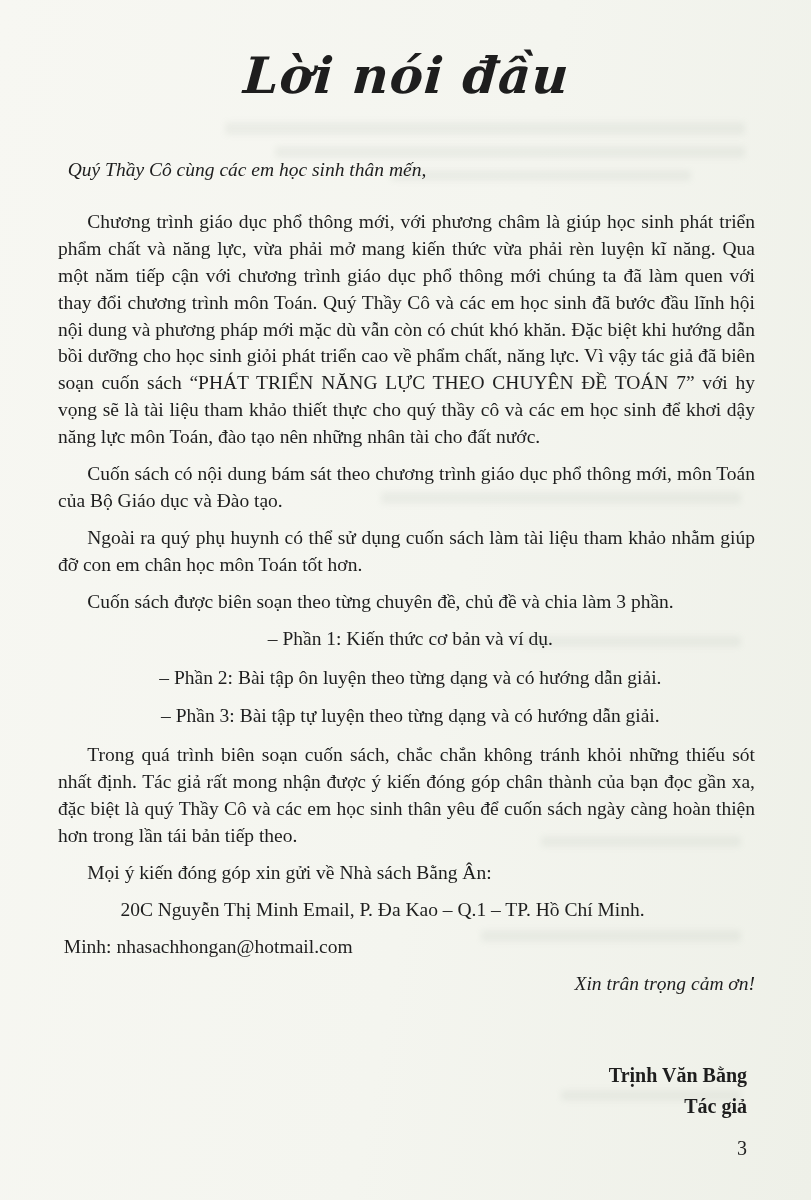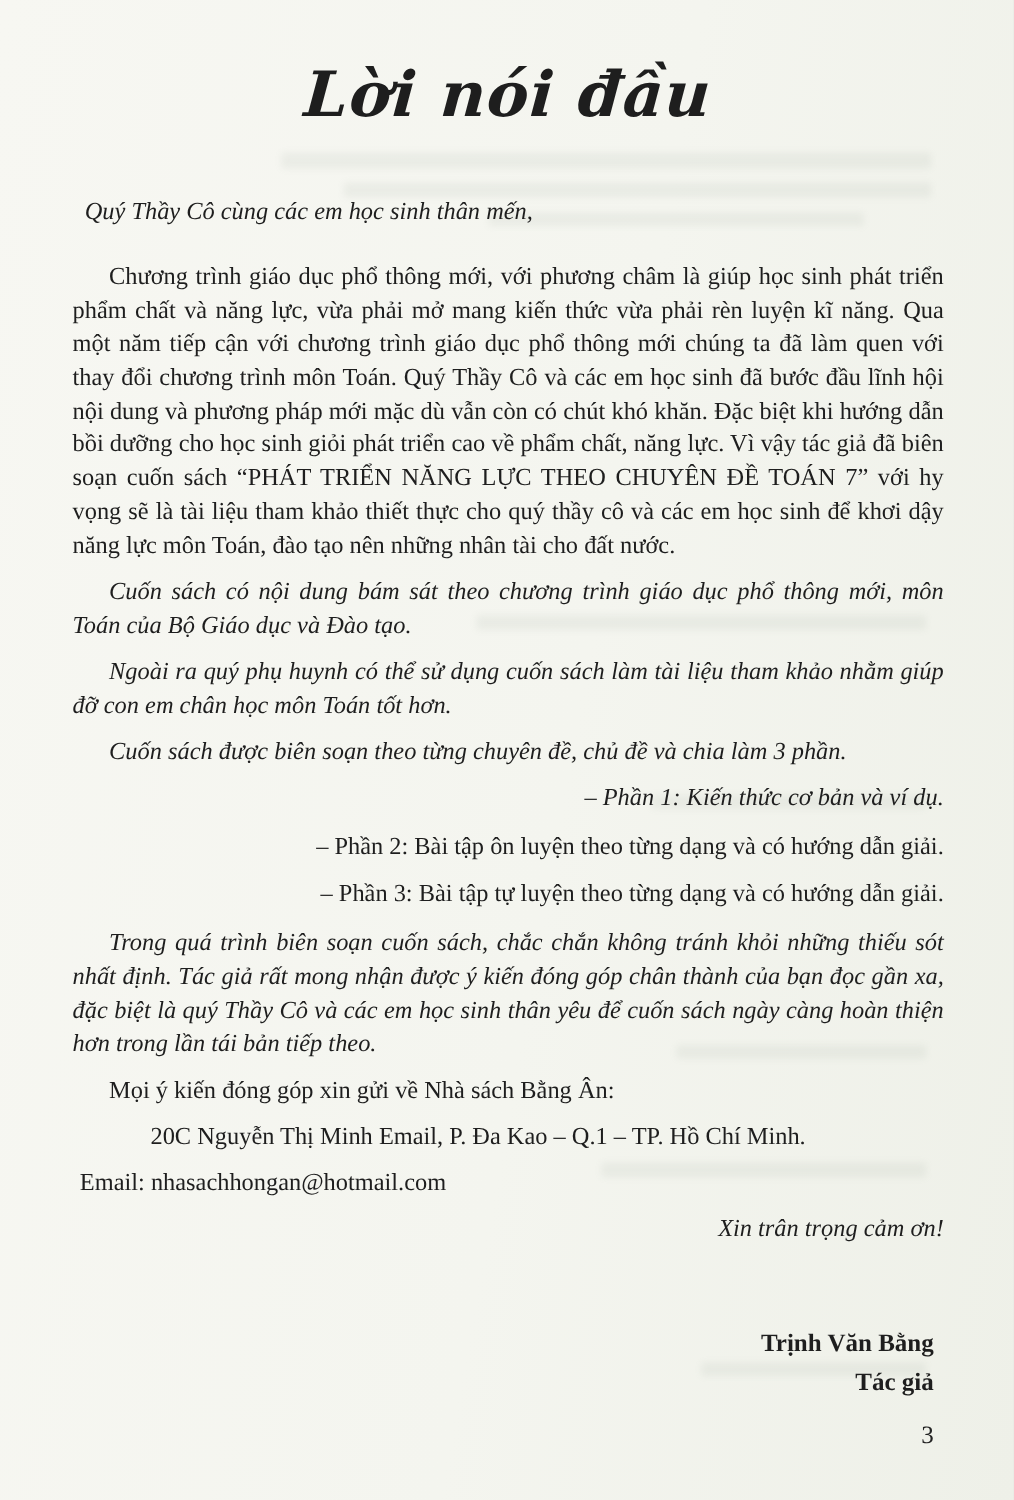--- a/index.html
+++ b/index.html
@@ -37,24 +37,24 @@
     text-indent: 1.5em;
   }
   .greeting {
     font-style: italic;
     text-indent: 0.5em;
     margin-bottom: 25px;
     text-align: left;
   }
   .list-item {
     text-indent: 0.4em;
-    text-align: right;
+    text-align: center;
     margin-bottom: 12px;
   }
-  .spaced-top { margin-top: 4px; font-style: italic; }
+  .spaced-top { margin-top: 4px; }
   .b { font-weight: normal; }
   .address {
     text-indent: 3.2em;
     text-align: left;
     margin-top: 6px;
   }
   .email-line { text-align: left; text-indent: 0.3em; margin-top: 6px; }
   .contact-line { margin-top: 8px; }
   .thanks {
     font-style: italic;
@@ -126,21 +126,21 @@
     <p class="list-item spaced-top">– Phần 1: Kiến thức cơ bản và ví dụ.</p>
     <p class="list-item">– Phần 2: Bài tập ôn luyện theo từng dạng và có hướng dẫn giải.</p>
     <p class="list-item">– Phần 3: Bài tập tự luyện theo từng dạng và có hướng dẫn giải.</p>
 
     <p class="spaced-top">Trong quá trình biên soạn cuốn sách, chắc chắn không tránh khỏi những thiếu sót nhất định. Tác giả rất mong nhận được ý kiến đóng góp chân thành của bạn đọc gần xa, đặc biệt là quý Thầy Cô và các em học sinh thân yêu để cuốn sách ngày càng hoàn thiện hơn trong lần tái bản tiếp theo.</p>
 
     <p class="contact-line"><span>Mọi ý kiến đóng góp xin gửi về </span><span class="b">Nhà sách Bằng Ân:</span></p>
 
     <p class="address">20C Nguyễn Thị Minh Email, P. Đa Kao – Q.1 – TP. Hồ Chí Minh.</p>
 
-    <p class="email-line"><span class="b">Email:</span><span> nhasachhongan@hotmail.com</span></p>
+    <p class="email-line"><span class="b">Minh:</span><span> nhasachhongan@hotmail.com</span></p>
 
     <p class="thanks">Xin trân trọng cảm ơn!</p>
 
     <div class="signature">
       <div>Trịnh Văn Bằng</div>
       <div>Tác giả</div>
     </div>
 
   </div>
 

